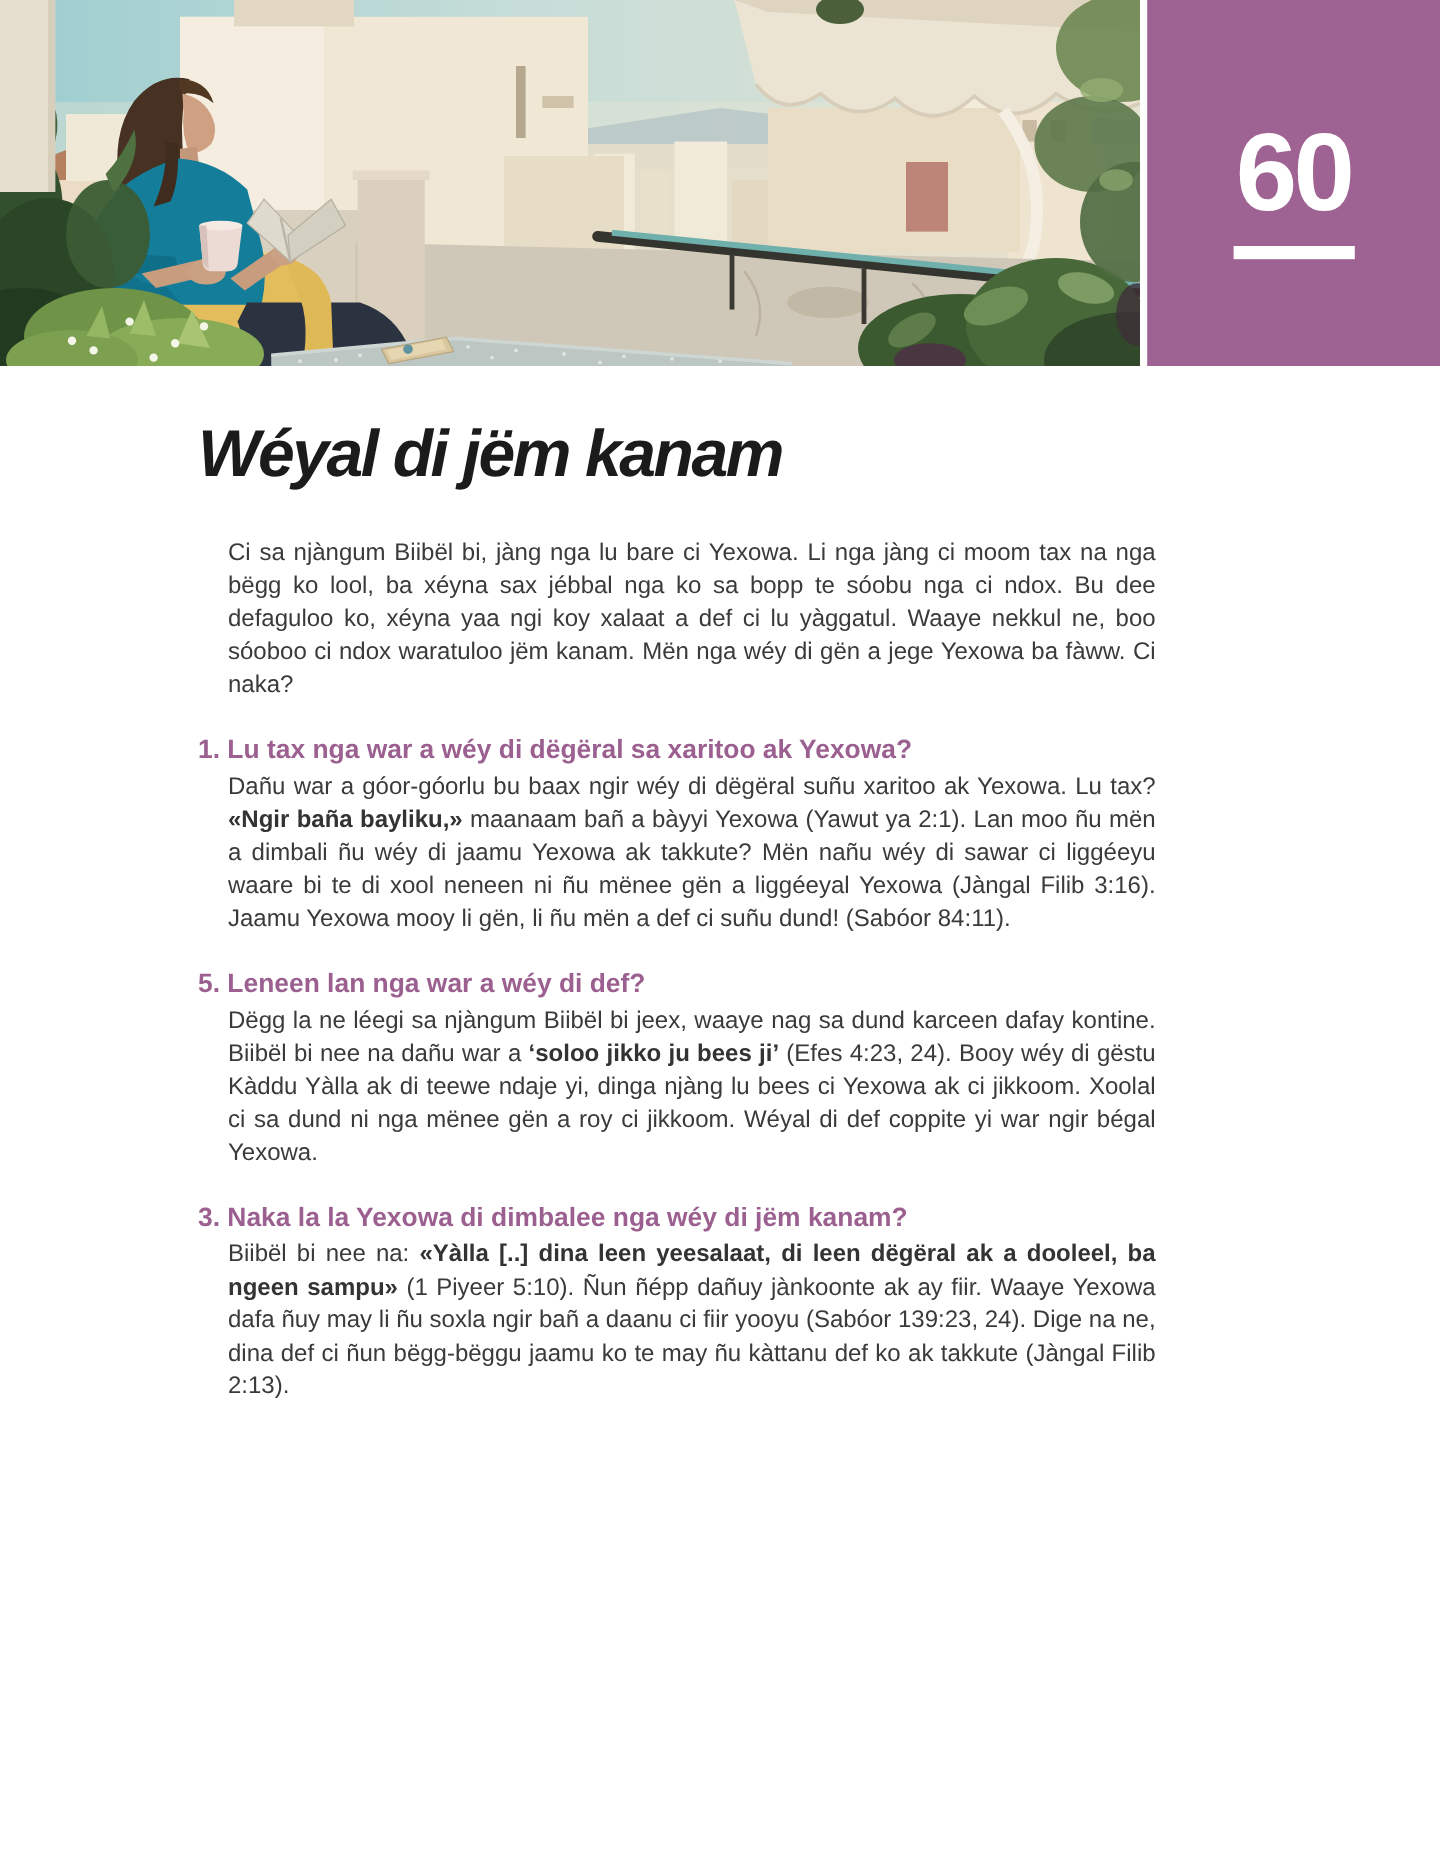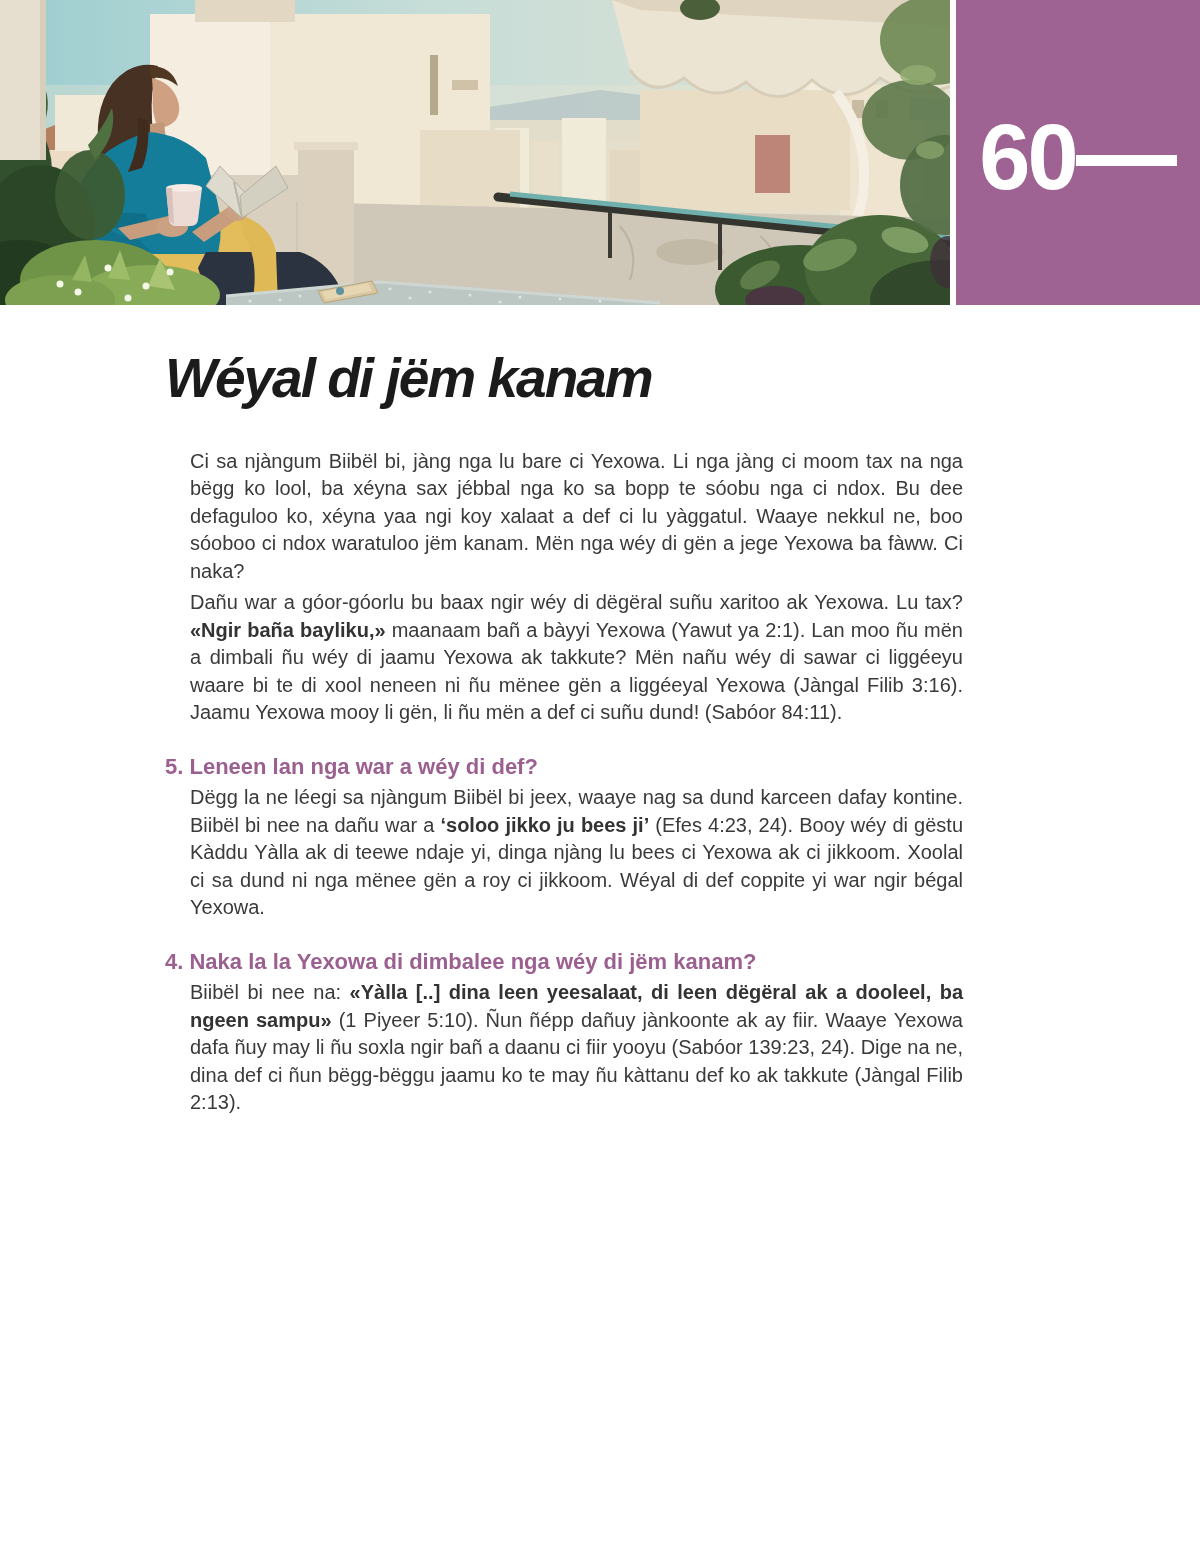--- a/index.html
+++ b/index.html
@@ -13,21 +13,21 @@
   .page{
     width:1200px;height:1543px;position:relative;background:#ffffff;
     font-family:"Liberation Sans", sans-serif;overflow:hidden;
   }
   .hero{display:flex;height:305px;width:1200px;}
   .hero-photo{width:950px;height:305px;overflow:hidden;flex:0 0 auto;}
   .hero-photo svg{display:block;width:950px;height:305px;}
   .hero-gap{width:6px;flex:0 0 auto;background:#ffffff;}
   .lesson-badge{
     flex:1 1 auto;background:var(--accent);
-    display:flex;flex-direction:row;align-items:center;justify-content:center;
+    display:flex;flex-direction:column;align-items:center;justify-content:center;
   }
   .lesson-number{
     color:#ffffff;font-size:92px;font-weight:bold;line-height:1;
     letter-spacing:-3px;margin-top:8px;
   }
   .lesson-underline{width:101px;height:11px;background:#ffffff;margin-top:15px;}
   .content{padding:0 237px 0 165px;}
   .page-title{
     margin:45px 0 0 0;
     font-size:55px;font-weight:bold;color:var(--title-text);
@@ -223,27 +223,28 @@
       <div class="lesson-underline"></div>
     </div>
   </header>
 
   <main class="content">
     <h1 class="page-title">Wéyal di jëm kanam</h1>
 
     <p class="body-par intro">Ci sa njàngum Biibël bi, jàng nga lu bare ci Yexowa. Li nga jàng ci moom tax na nga bëgg ko lool, ba xéyna sax jébbal nga ko sa bopp te sóobu nga ci ndox. Bu dee defaguloo ko, xéyna yaa ngi koy xalaat a def ci lu yàggatul. Waaye nekkul ne, boo sóoboo ci ndox waratuloo jëm kanam. Mën nga wéy di gën a jege Yexowa ba fàww. Ci naka?</p>
 
     <section>
+      <h2 class="question">1. Lu tax nga war a wéy di dëgëral sa xaritoo ak Yexowa?</h2>
       <p class="body-par"><span>Dañu war a góor-góorlu bu baax ngir wéy di dëgëral suñu xaritoo ak Yexowa. Lu tax? </span><b>«Ngir baña bayliku,»</b><span> maanaam bañ a bàyyi Yexowa (Yawut ya 2:1). Lan moo ñu mën a dimbali ñu wéy di jaamu Yexowa ak takkute? Mën nañu wéy di sawar ci liggéeyu waare bi te di xool neneen ni ñu mënee gën a liggéeyal Yexowa (Jàngal Filib 3:16). Jaamu Yexowa mooy li gën, li ñu mën a def ci suñu dund! (Sabóor 84:11).</span></p>
     </section>
 
     <section>
       <h2 class="question">5. Leneen lan nga war a wéy di def?</h2>
       <p class="body-par"><span>Dëgg la ne léegi sa njàngum Biibël bi jeex, waaye nag sa dund karceen dafay kontine. Biibël bi nee na dañu war a </span><b>‘soloo jikko ju bees ji’</b><span> (Efes 4:23, 24). Booy wéy di gëstu Kàddu Yàlla ak di teewe ndaje yi, dinga njàng lu bees ci Yexowa ak ci jikkoom. Xoolal ci sa dund ni nga mënee gën a roy ci jikkoom. Wéyal di def coppite yi war ngir bégal Yexowa.</span></p>
     </section>
 
     <section>
-      <h2 class="question">4. Naka la la Yexowa di dimbalee nga wéy di jëm kanam?</h2>
+      <h2 class="question">3. Naka la la Yexowa di dimbalee nga wéy di jëm kanam?</h2>
       <p class="body-par"><span>Biibël bi nee na: </span><b>«Yàlla [..] dina leen yeesalaat, di leen dëgëral ak a dooleel, ba ngeen sampu»</b><span> (1 Piyeer 5:10). Ñun ñépp dañuy jànkoonte ak ay fiir. Waaye Yexowa dafa ñuy may li ñu soxla ngir bañ a daanu ci fiir yooyu (Sabóor 139:23, 24). Dige na ne, dina def ci ñun bëgg-bëggu jaamu ko te may ñu kàttanu def ko ak takkute (Jàngal Filib 2:13).</span></p>
     </section>
   </main>
 
 </div>
 
 </body></html>

